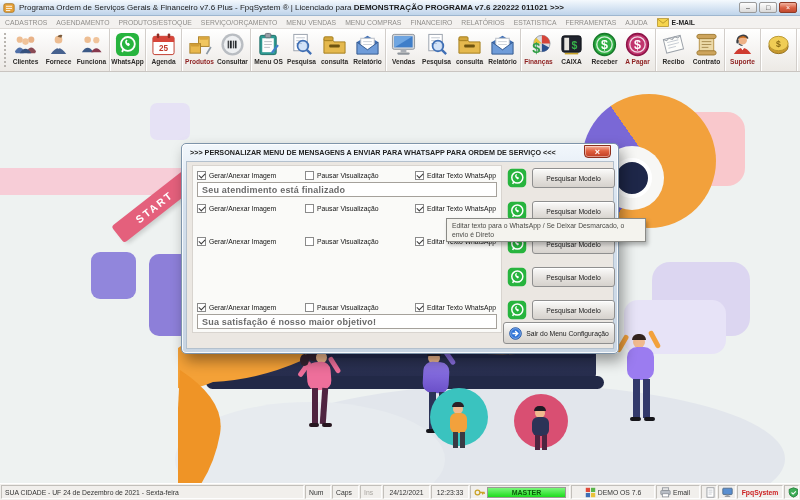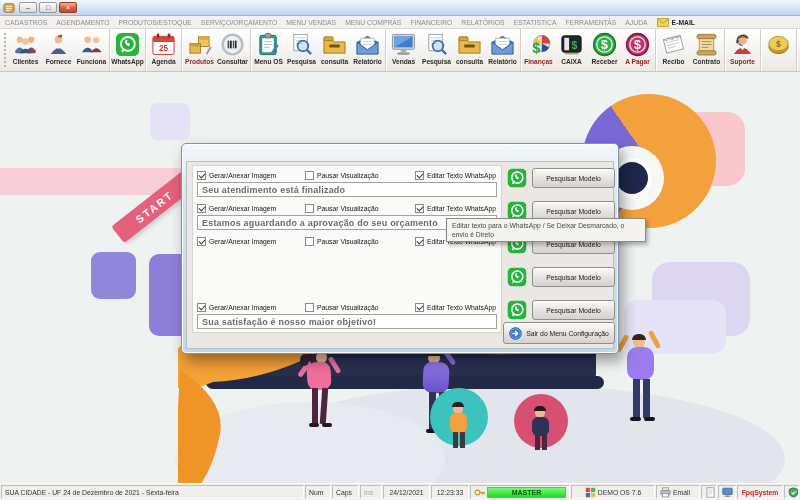--- a/index.html
+++ b/index.html
@@ -93,20 +93,21 @@
 
 <div class="screen">
 
   <div class="titlebar">
     <span class="app-icon icon">
         <svg viewBox="0 0 14 14">
           <rect x="1" y="2" width="12" height="10" rx="2" fill="#e8a33a" stroke="#a8751f"></rect>
           <path d="M3.5 5h7M3.5 7.5h7M3.5 10h5" stroke="#fff" fill="none"></path>
         </svg>
       </span>
+    <span class="title"><span>Programa Ordem de Serviços Gerais &amp; Financeiro v7.6 Plus - FpqSystem ® | Licenciado para</span>&nbsp;<b>DEMONSTRAÇÃO PROGRAMA v7.6 220222 011021 &gt;&gt;&gt;</b></span>
     <span class="win-controls">
       <span class="win-btn">–</span>
       <span class="win-btn">□</span>
       <span class="win-btn close">×</span>
     </span>
   </div>
 
   <div class="menubar" id="menubar">
       <span class="menu-item">CADASTROS</span>
       <span class="menu-item">AGENDAMENTO</span>
@@ -515,20 +516,24 @@
     <div class="deco" style="left:514px;top:322px;width:54px;height:66px;">
       <i class="abs" style="left:0;top:0;width:54px;height:54px;border-radius:50%;background:#d94f72;"></i>
       <i class="abs" style="left:21px;top:14px;width:10px;height:10px;border-radius:50%;background:#f0b98e;"></i>
       <i class="abs" style="left:20px;top:12px;width:12px;height:5px;border-radius:5px 5px 0 0;background:#1f1a24;"></i>
       <i class="abs" style="left:18px;top:23px;width:17px;height:19px;border-radius:6px;background:#2c3357;"></i>
       <i class="abs" style="left:21px;top:41px;width:5px;height:15px;background:#4f2440;"></i>
       <i class="abs" style="left:28px;top:41px;width:5px;height:15px;background:#4f2440;"></i>
     </div>
 
     <div class="dialog">
+      <div class="dlg-titlebar">
+        <span class="dlg-title">&gt;&gt;&gt; PERSONALIZAR MENU DE MENSAGENS A ENVIAR PARA WHATSAPP PARA ORDEM DE SERVIÇO &lt;&lt;&lt;</span>
+        <span class="dlg-close">×</span>
+      </div>
       <div class="dlg-client">
         <div class="dlg-rows" id="dlg-rows">
             <div class="dlg-row" style="top: 4px;">
               <div class="cb-line">
                 <span class="cb-group g1">
                   <span class="cb checked"></span>
                   <span class="cb-label">Gerar/Anexar Imagem</span>
                 </span>
                 <span class="cb-group g2">
                   <span class="cb"></span>
@@ -549,21 +554,20 @@
                 </span>
                 <span class="cb-group g2">
                   <span class="cb"></span>
                   <span class="cb-label">Pausar Visualização</span>
                 </span>
                 <span class="cb-group g3">
                   <span class="cb checked"></span>
                   <span class="cb-label">Editar Texto WhatsApp</span>
                 </span>
               </div>
-              <input class="msg-input" type="text" value="Estamos aguardando a aprovação do seu orçamento" style="">
             </div>
             <div class="dlg-row" style="top: 70px;">
               <div class="cb-line">
                 <span class="cb-group g1">
                   <span class="cb checked"></span>
                   <span class="cb-label">Gerar/Anexar Imagem</span>
                 </span>
                 <span class="cb-group g2">
                   <span class="cb"></span>
                   <span class="cb-label">Pausar Visualização</span>

